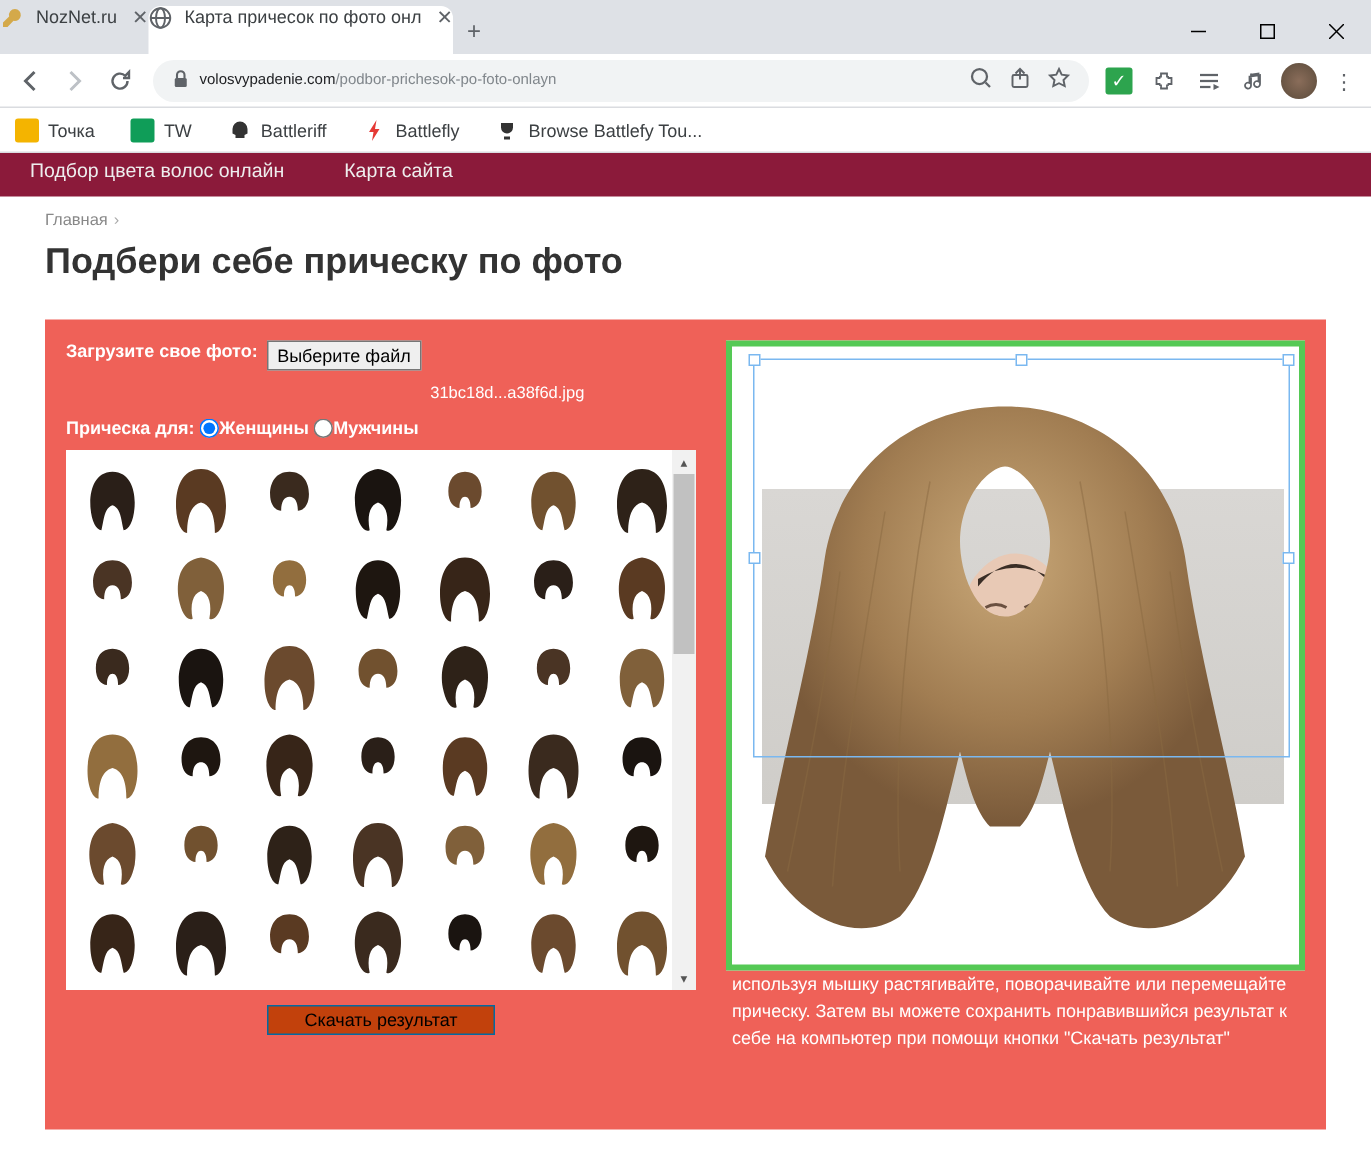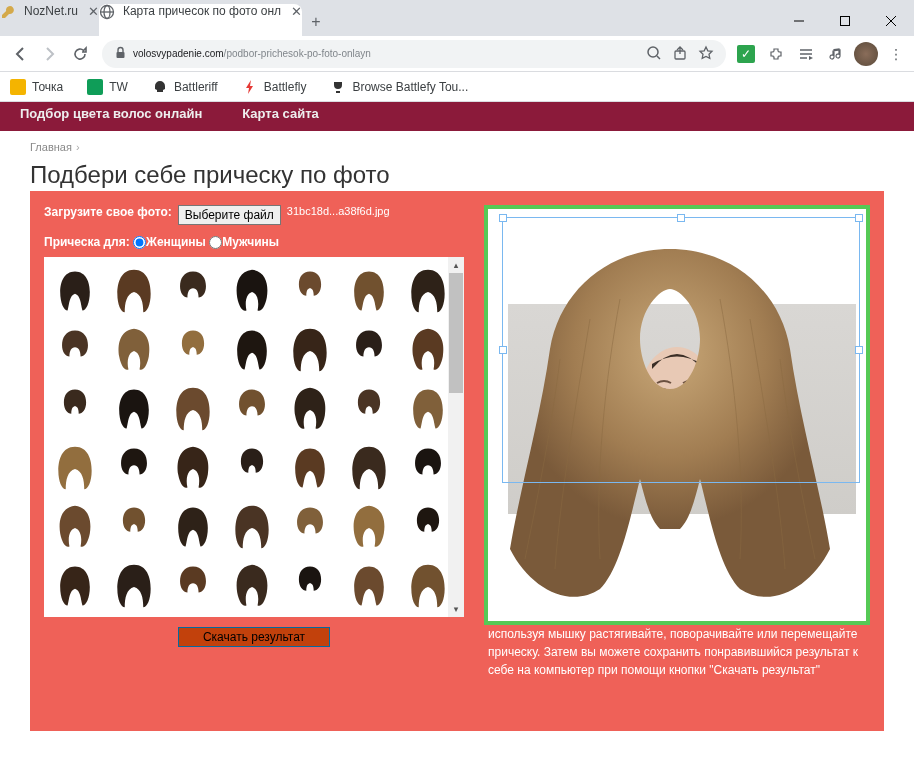--- a/index.html
+++ b/index.html
@@ -28,34 +28,34 @@
 .ext-btn { width: 24px; height: 24px; display: flex; align-items: center; justify-content: center; color: #5f6368; font-size: 14px; }
 .avatar { width: 24px; height: 24px; border-radius: 50%; background: radial-gradient(circle, #8a6d5a 0%, #5a4a3a 100%); }
 
 
 .bookmarks { height: 30px; background: #fff; display: flex; align-items: center; padding: 0 10px; gap: 24px; font-size: 12px; color: #3c4043; border-bottom: 1px solid #dadce0; }
 .bm-item { display: flex; align-items: center; gap: 6px; }
 .bm-icon { width: 16px; height: 16px; display: flex; align-items: center; justify-content: center; border-radius: 2px; }
 
 
 .page { position: relative; }
-.nav-strip { background: #8b1a3a; color: #eee; padding: 4px 20px 10px; font-size: 13px; font-weight: bold; }
+.nav-strip { background: #8b1a3a; color: #eee; padding: 4px 20px 10px; font-size: 13px; }
 .nav-strip .line { display: flex; gap: 40px; }
 
 .breadcrumb { padding: 10px 30px 4px; font-size: 11px; color: #888; }
 .breadcrumb .chev { color: #aaa; margin-left: 4px; }
 
-h1.page-title { padding: 4px 30px 2px; font-size: 24px; font-weight: normal; color: #333; }
+h1.page-title { padding: 4px 30px 24px; font-size: 24px; font-weight: bold; color: #333; }
 
 .main-box { margin: 0 30px; background: #ef6158; padding: 14px; display: flex; gap: 20px; min-height: 540px; }
 
 .left-col { width: 420px; }
 .upload-row { color: #fff; font-size: 12px; font-weight: bold; display: flex; align-items: flex-start; gap: 6px; margin-bottom: 10px; }
 .file-btn { background: #efefef; color: #000; font-weight: normal; padding: 2px 6px; border: 1px solid #767676; font-size: 12px; }
-.filename { font-weight: normal; font-size: 11px; }
+.filename { font-weight: normal; font-size: 11px; margin-top: 29px; }
 
 .gender-row { color: #fff; font-size: 12px; font-weight: bold; margin-bottom: 8px; }
 .gender-row input { vertical-align: middle; }
 
 .styles-box { background: #fff; height: 360px; position: relative; overflow: hidden; }
 .styles-grid { padding: 6px; display: grid; grid-template-columns: repeat(7, 1fr); gap: 4px; }
 .hair-thumb { width: 50px; height: 55px; display: flex; align-items: center; justify-content: center; }
 .hair-thumb svg { width: 44px; height: 50px; }
 .scroll-track { position: absolute; right: 0; top: 0; bottom: 0; width: 16px; background: #f1f1f1; }
 .scroll-thumb { position: absolute; right: 1px; top: 16px; width: 14px; height: 120px; background: #c1c1c1; }

